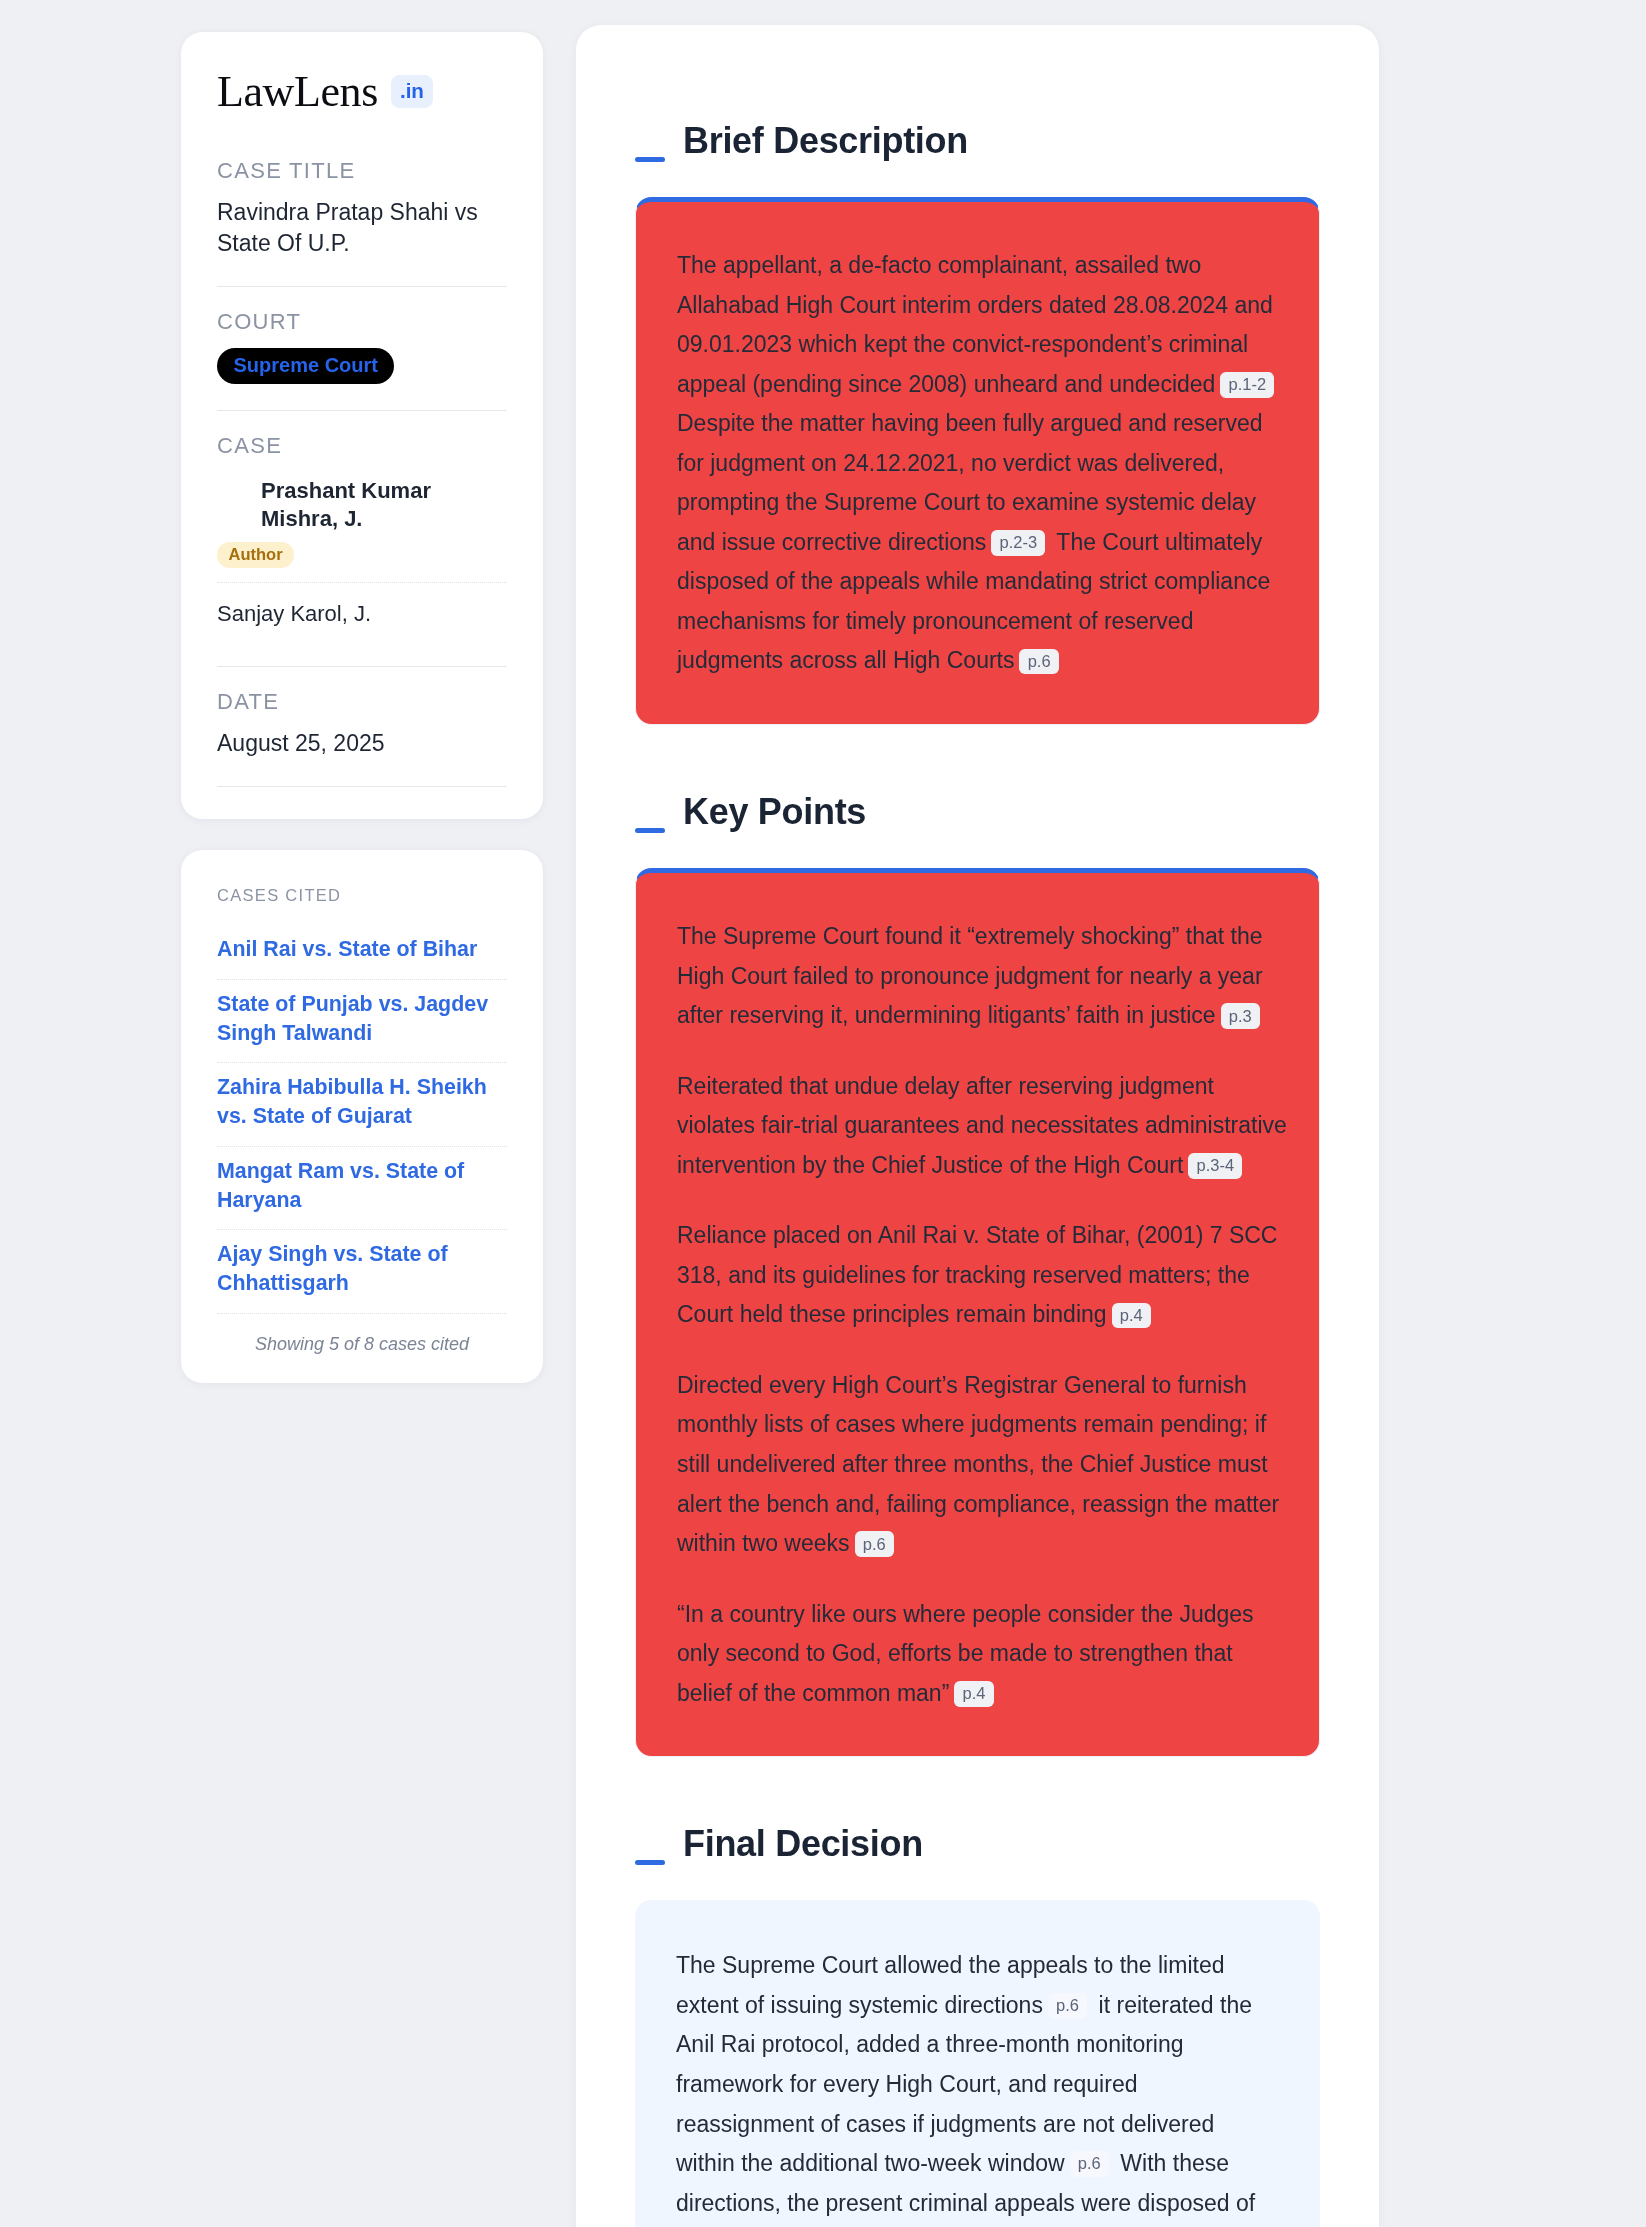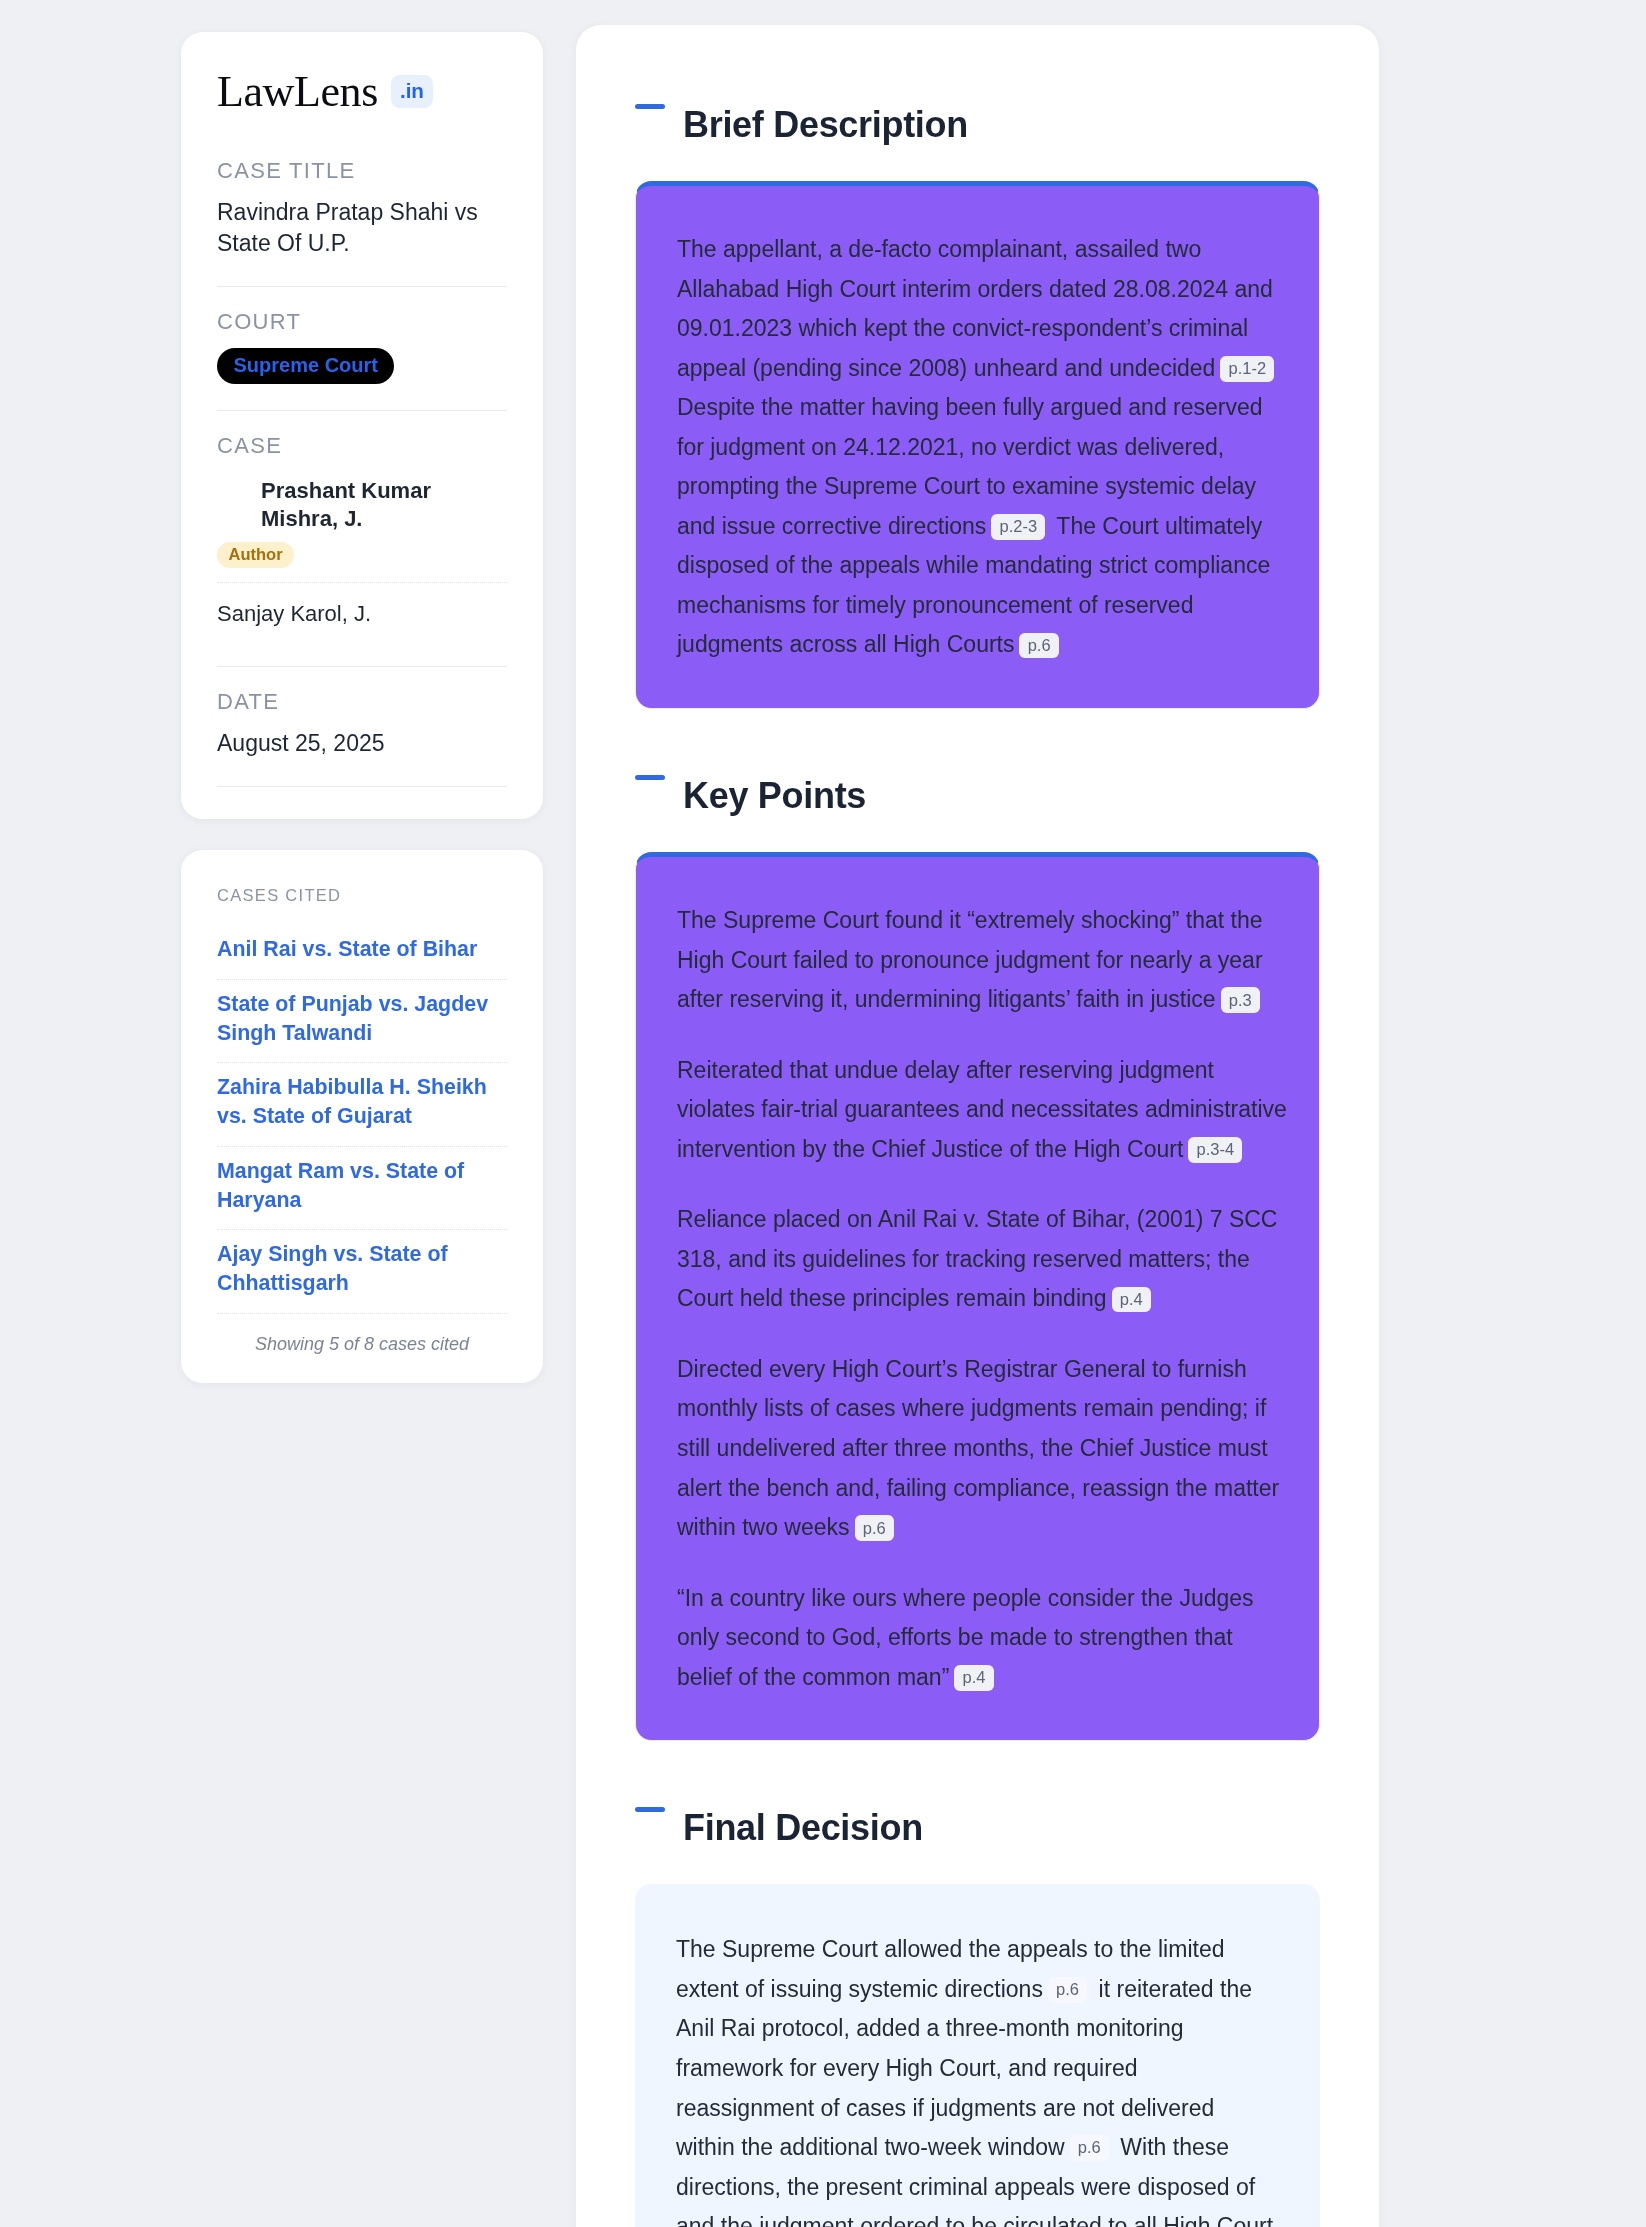--- a/index.html
+++ b/index.html
@@ -155,41 +155,42 @@
     border-radius: 25px;
     box-shadow: 0 1.6px 10px rgba(20, 30, 60, 0.05);
     padding: 79px 59px 99px 59px;
     min-height: 2165px;
   }
 
   .section + .section { margin-top: 66px; }
 
   .section-head {
     display: flex;
-    align-items: flex-start;
+    align-items: flex-end;
     gap: 18px;
     margin-bottom: 35px;
+    margin-top: 16px;
   }
   .head-dash {
     width: 30px;
     height: 5px;
     border-radius: 2.5px;
     background: #2f6ae3;
     flex: 0 0 30px;
   }
   .section-title {
     font-size: 36px;
     font-weight: 700;
     color: #1b2434;
     letter-spacing: -0.3px;
   }
 
   .panel {
     border-radius: 16.5px;
-    background: #8b5cf6;
+    background: #ef4444;
     border: 0.8px solid #edeff3;
     border-top: 5.8px solid #2f6ae3;
     padding: 44px 26px 43px 41px;
   }
 
   .panel.decision {
     background: #eff6ff;
     border: none;
     padding: 46px 41px 99px 41px;
     position: relative;

